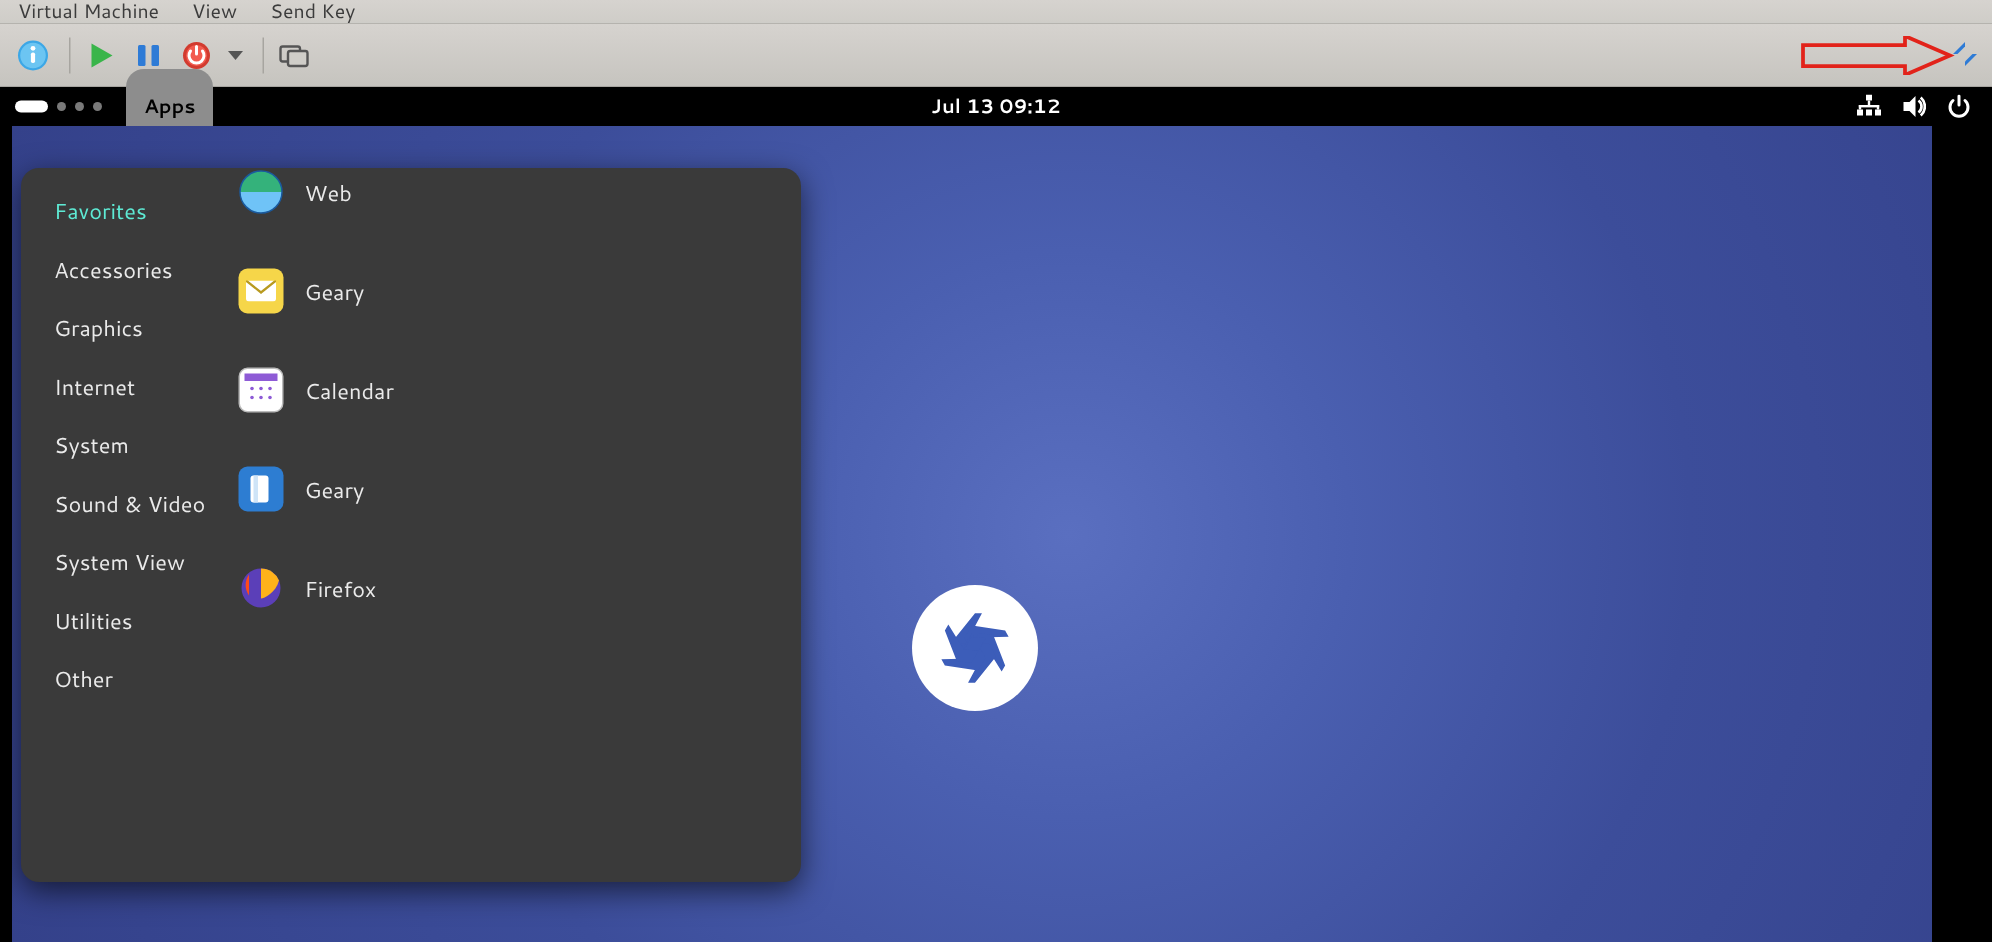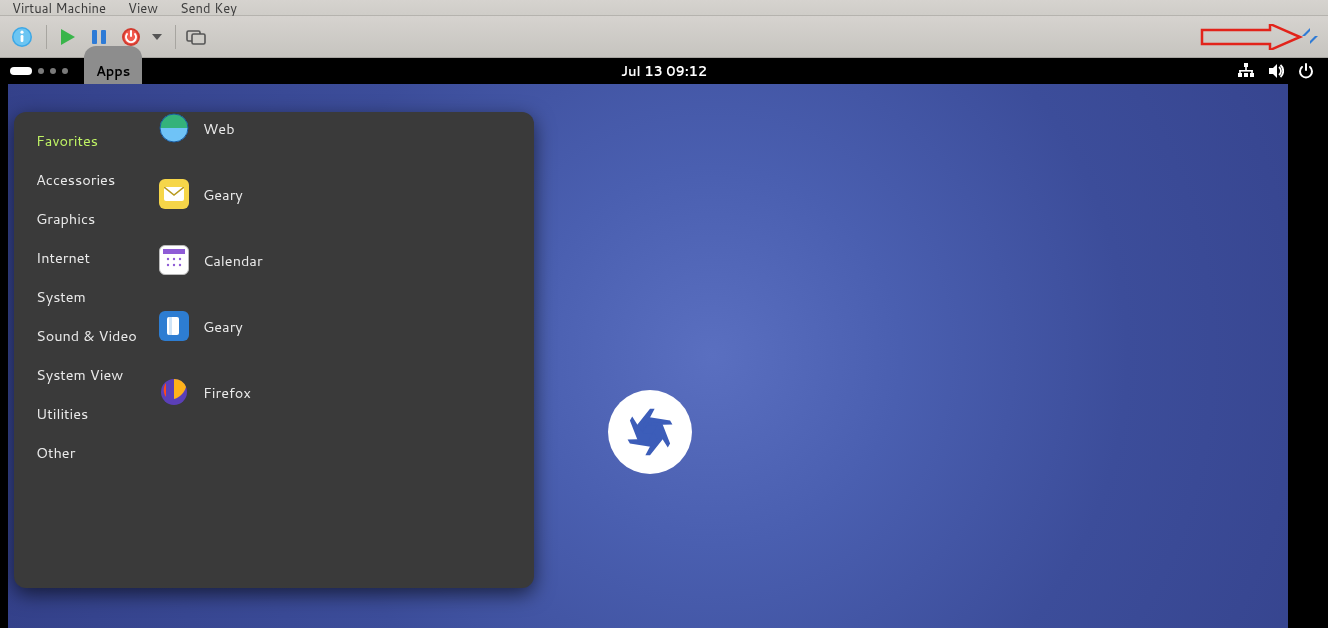--- a/index.html
+++ b/index.html
@@ -122,21 +122,21 @@
     border-left:8px solid transparent;
     border-right:8px solid transparent;
     border-bottom:8px solid #3a3a3a;
   }
   .cat-col {
     width: 135px;
     padding: 18px 0 0 22px;
     display: flex; flex-direction: column; gap: 18px;
   }
   .cat-item { cursor: default; white-space: nowrap; }
-  .cat-item.active { color: #bef264; }
+  .cat-item.active { color: #5eead4; }
   .app-col {
     flex: 1;
     padding: 1px 0 0 10px;
     display: flex; flex-direction: column; gap: 36px;
   }
   .app-item {
     display: flex; align-items: center; gap: 14px;
     height: 30px;
   }
   .app-icon {

